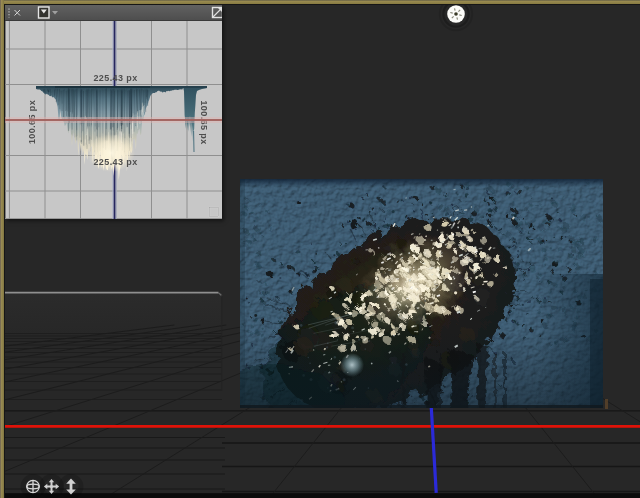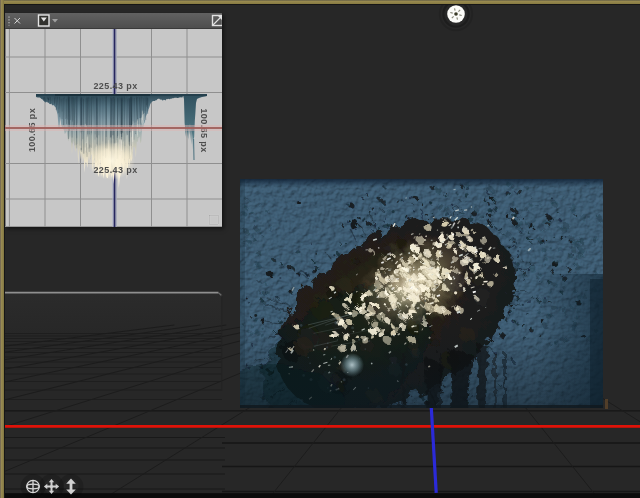--- a/index.html
+++ b/index.html
@@ -1,16 +1,16 @@
 <!DOCTYPE html>
 <html><head><meta charset="utf-8"><style>
 html,body{margin:0;padding:0;background:#272727;overflow:hidden;}
 #stage{position:relative;width:640px;height:498px;font-family:"Liberation Sans",sans-serif;}
 .abs{position:absolute;}
-#panel{left:5px;top:13px;width:217px;height:214px;box-shadow:2px 2px 4px rgba(0,0,0,0.5);}
+#panel{left:5px;top:5px;width:217px;height:214px;box-shadow:2px 2px 4px rgba(0,0,0,0.5);}
 #phead{position:absolute;left:0;top:0;width:217px;height:16px;background:linear-gradient(#616161,#4e4e4e);border-bottom:1px solid #3a3a3a;box-sizing:border-box;}
 #btop{left:0;top:0;width:640px;height:4px;background:linear-gradient(#5e5944,#998b50 30%,#877a41);}
 #bleft{left:0;top:0;width:4px;height:498px;background:linear-gradient(90deg,#6b6055,#9a8c52 40%,#7f7440);}
 #btopline{left:4px;top:4px;width:636px;height:1px;background:#161616;}
 #bleftline{left:4px;top:4px;width:1px;height:494px;background:#161616;}
 #brown{left:605px;top:399px;width:3px;height:10px;background:#5c452a;opacity:0.8;}
 </style></head><body>
 <div id="stage">
 <svg class="abs" style="left:0;top:0" width="640" height="498">
       <rect x="0" y="0" width="640" height="498" fill="#272727"></rect>

